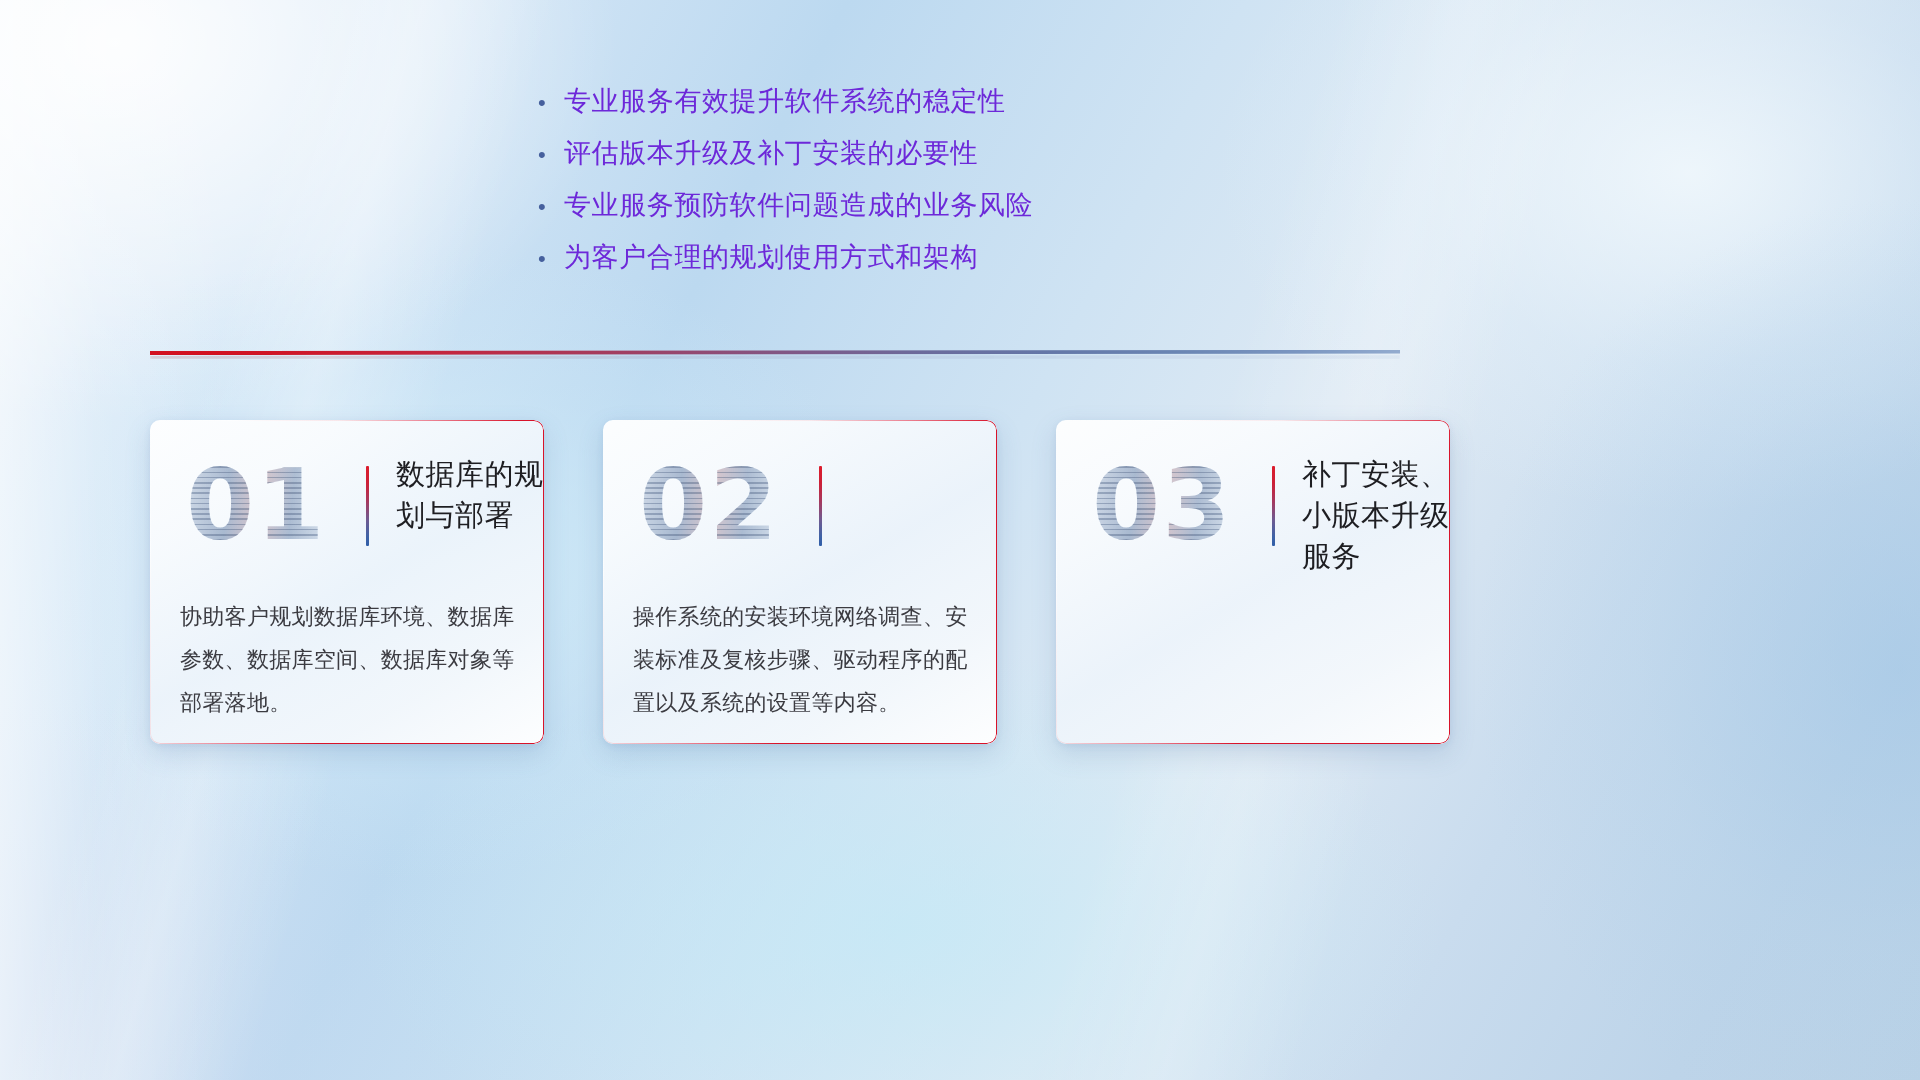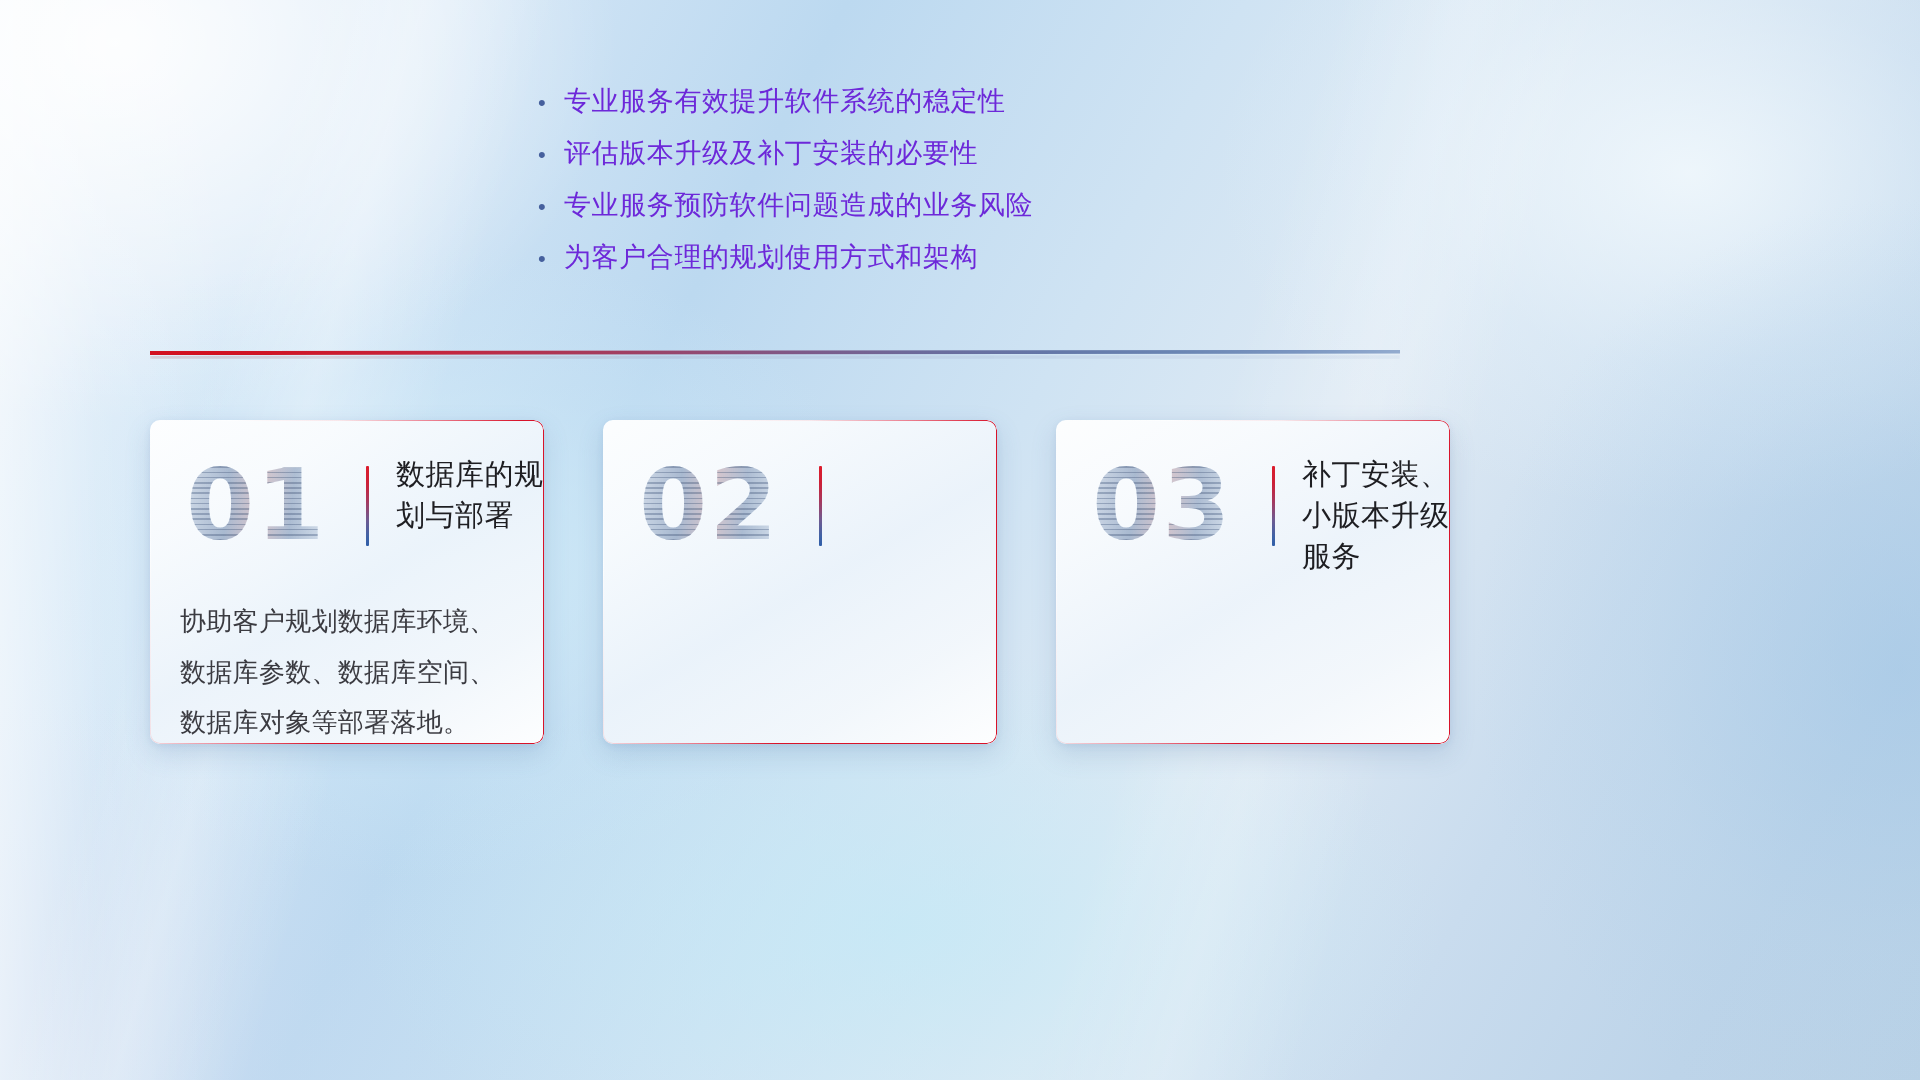--- a/index.html
+++ b/index.html
@@ -290,21 +290,21 @@
     line-height: 1.42;
     color: #1e1e22;
     letter-spacing: 0.5px;
   }
 
   .card-body {
     position: absolute;
     left: 30px;
     right: 26px;
     top: 176px;
-    font-size: 26px;
+    font-size: 22px;
     line-height: 1.95;
     color: #3b3b41;
     letter-spacing: 0.3px;
   }
 
   
   .card.c1 .card-border { background:
       linear-gradient(122deg,
         rgba(255,255,255,0.0) 0%,
         rgba(255,255,255,0.6) 14%,
@@ -389,20 +389,21 @@
     </div>
 
     <div class="card c2">
       <div class="card-border"></div>
       <div class="card-inner">
         <div class="card-head">
           <div class="ghost-num">02</div>
           <div class="rule"></div>
         </div>
       </div>
+      <div class="card-body">操作系统的安装环境网络调查、安装标准及复核步骤、驱动程序的配置以及系统的设置等内容。</div>
     </div>
 
     <div class="card c3">
       <div class="card-border"></div>
       <div class="card-inner">
         <div class="card-head">
           <div class="ghost-num">03</div>
           <div class="rule"></div>
           <div class="card-title">补丁安装、小版本升级服务</div>
         </div>

